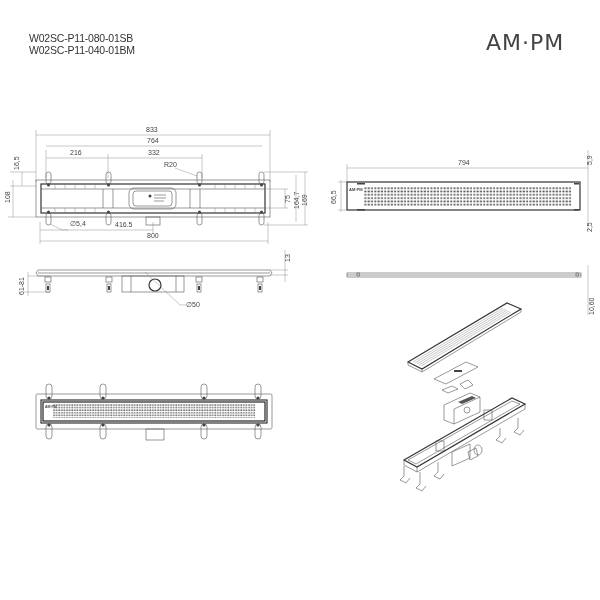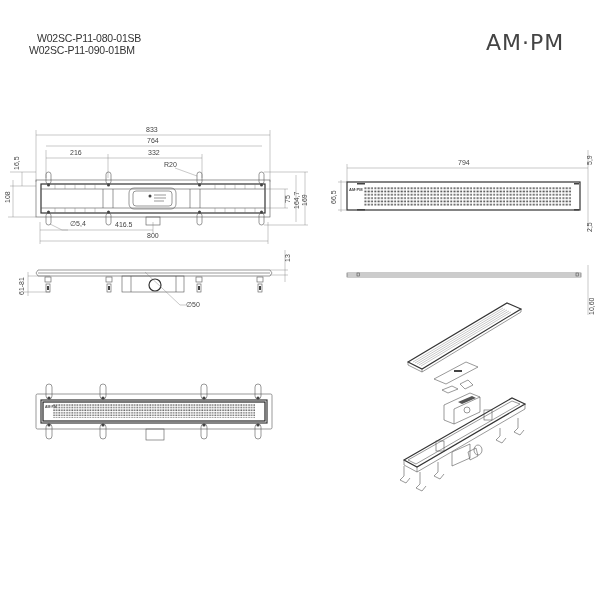--- a/index.html
+++ b/index.html
@@ -1,34 +1,34 @@
 <!DOCTYPE html>
 <html><head>
 <meta charset="utf-8">
 <style>
   html, body { margin: 0; padding: 0; background: #ffffff; }
   body { width: 600px; height: 600px; position: relative; overflow: hidden;
          font-family: "Liberation Sans", sans-serif; color: #333; }
   .model { position: absolute; left: 29px; font-size: 10.5px; color: #333; letter-spacing: -0.2px; }
-  #model-1 { top: 32px; margin-left: 8px; }
+  #model-1 { top: 32px; }
   #model-2 { top: 44px; }
   .logo { position: absolute; left: 486px; top: 30px; font-size: 22px; color: #444;
           font-family: "DejaVu Sans", sans-serif; letter-spacing: 1px; font-weight: normal; }
   svg { position: absolute; left: 0; top: 0; }
   svg text { font-family: "Liberation Sans", sans-serif; font-size: 7px; fill: #444; }
   .ln { stroke: #555; stroke-width: 0.6; fill: none; }
   .thk { stroke: #333; stroke-width: 1.2; fill: none; }
   .dim { stroke: #777; stroke-width: 0.4; fill: none; }
   .dot { fill: #444; }
 </style>
 </head>
 <body>
 
 <div id="model-1" class="model">W02SC-P11-080-01SB</div>
-<div id="model-2" class="model">W02SC-P11-090-01BM</div>
+<div id="model-2" class="model">W02SC-P11-040-01BM</div>
 <div class="logo">AM·PM</div>
 
 <svg width="600" height="600" viewBox="0 0 600 600">
 
   <g>
 
     <line class="dim" x1="36" y1="135" x2="270" y2="135"></line>
     <line class="dim" x1="36" y1="130" x2="36" y2="182"></line>
     <line class="dim" x1="270" y1="130" x2="270" y2="182"></line>
     <text x="146" y="132">833</text>

